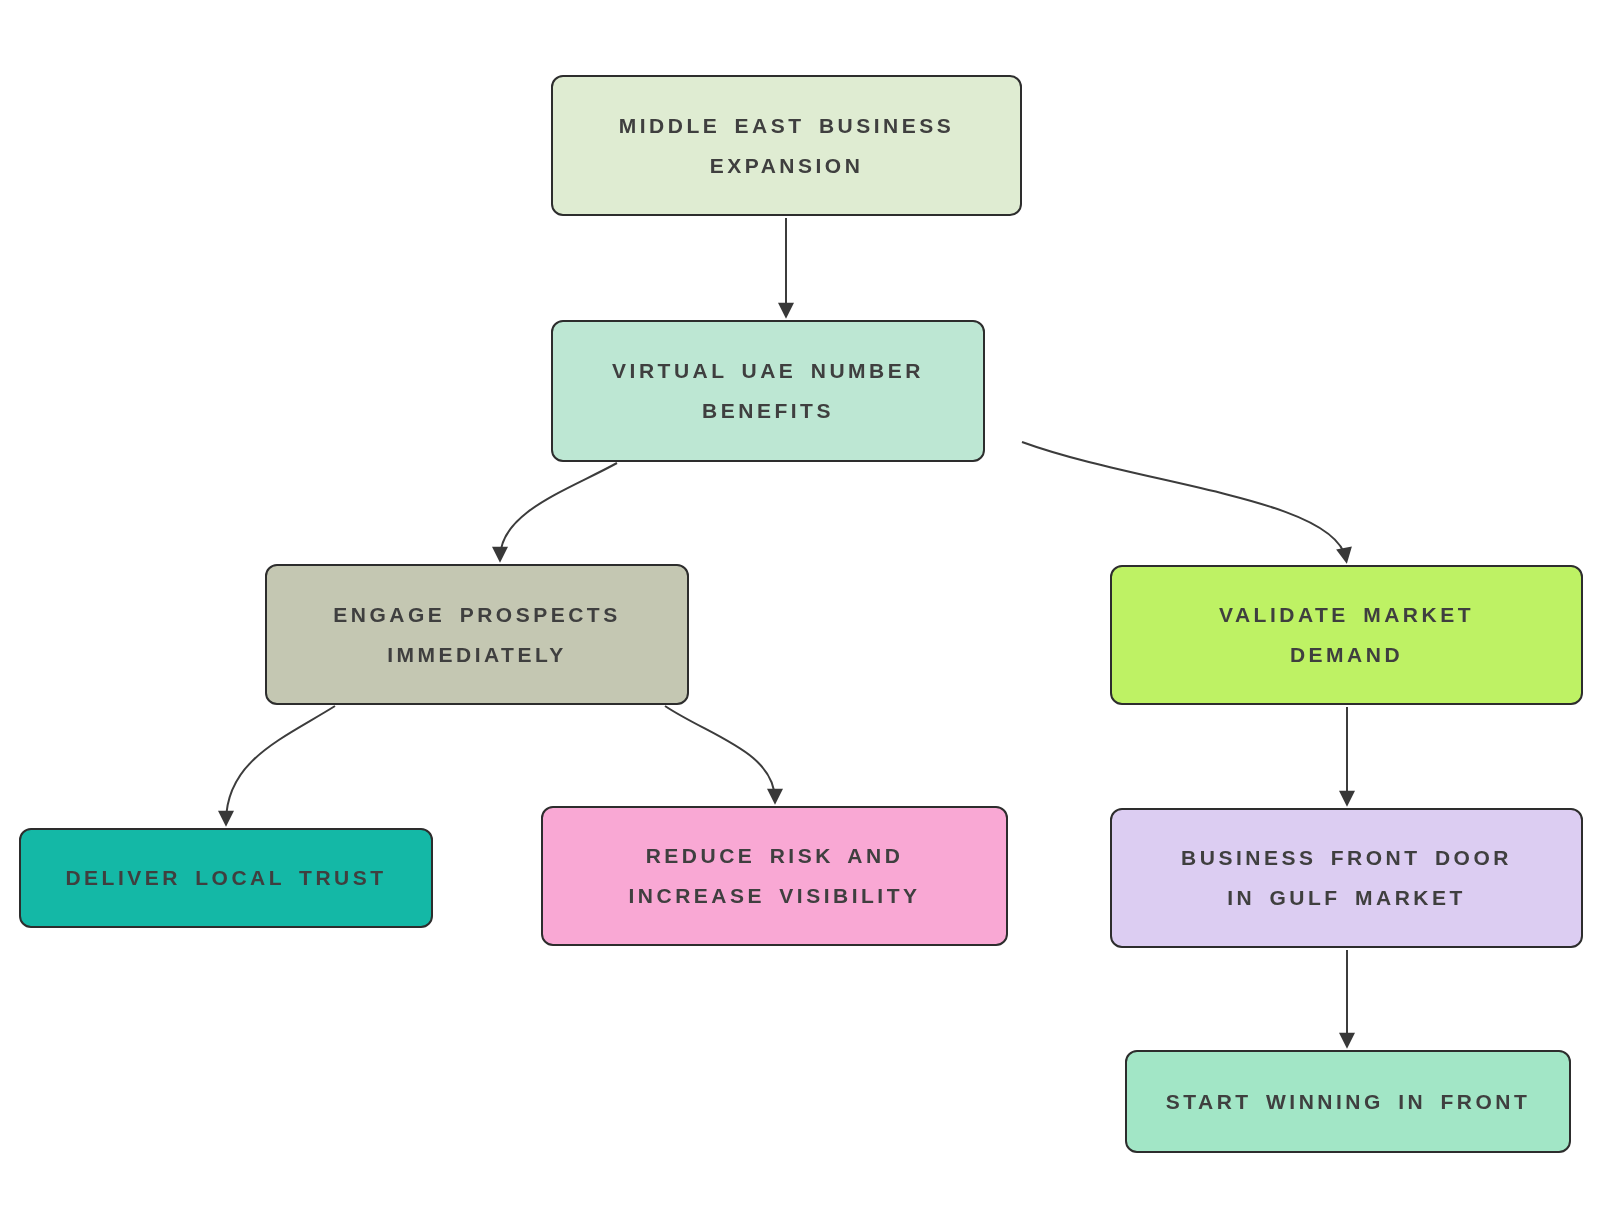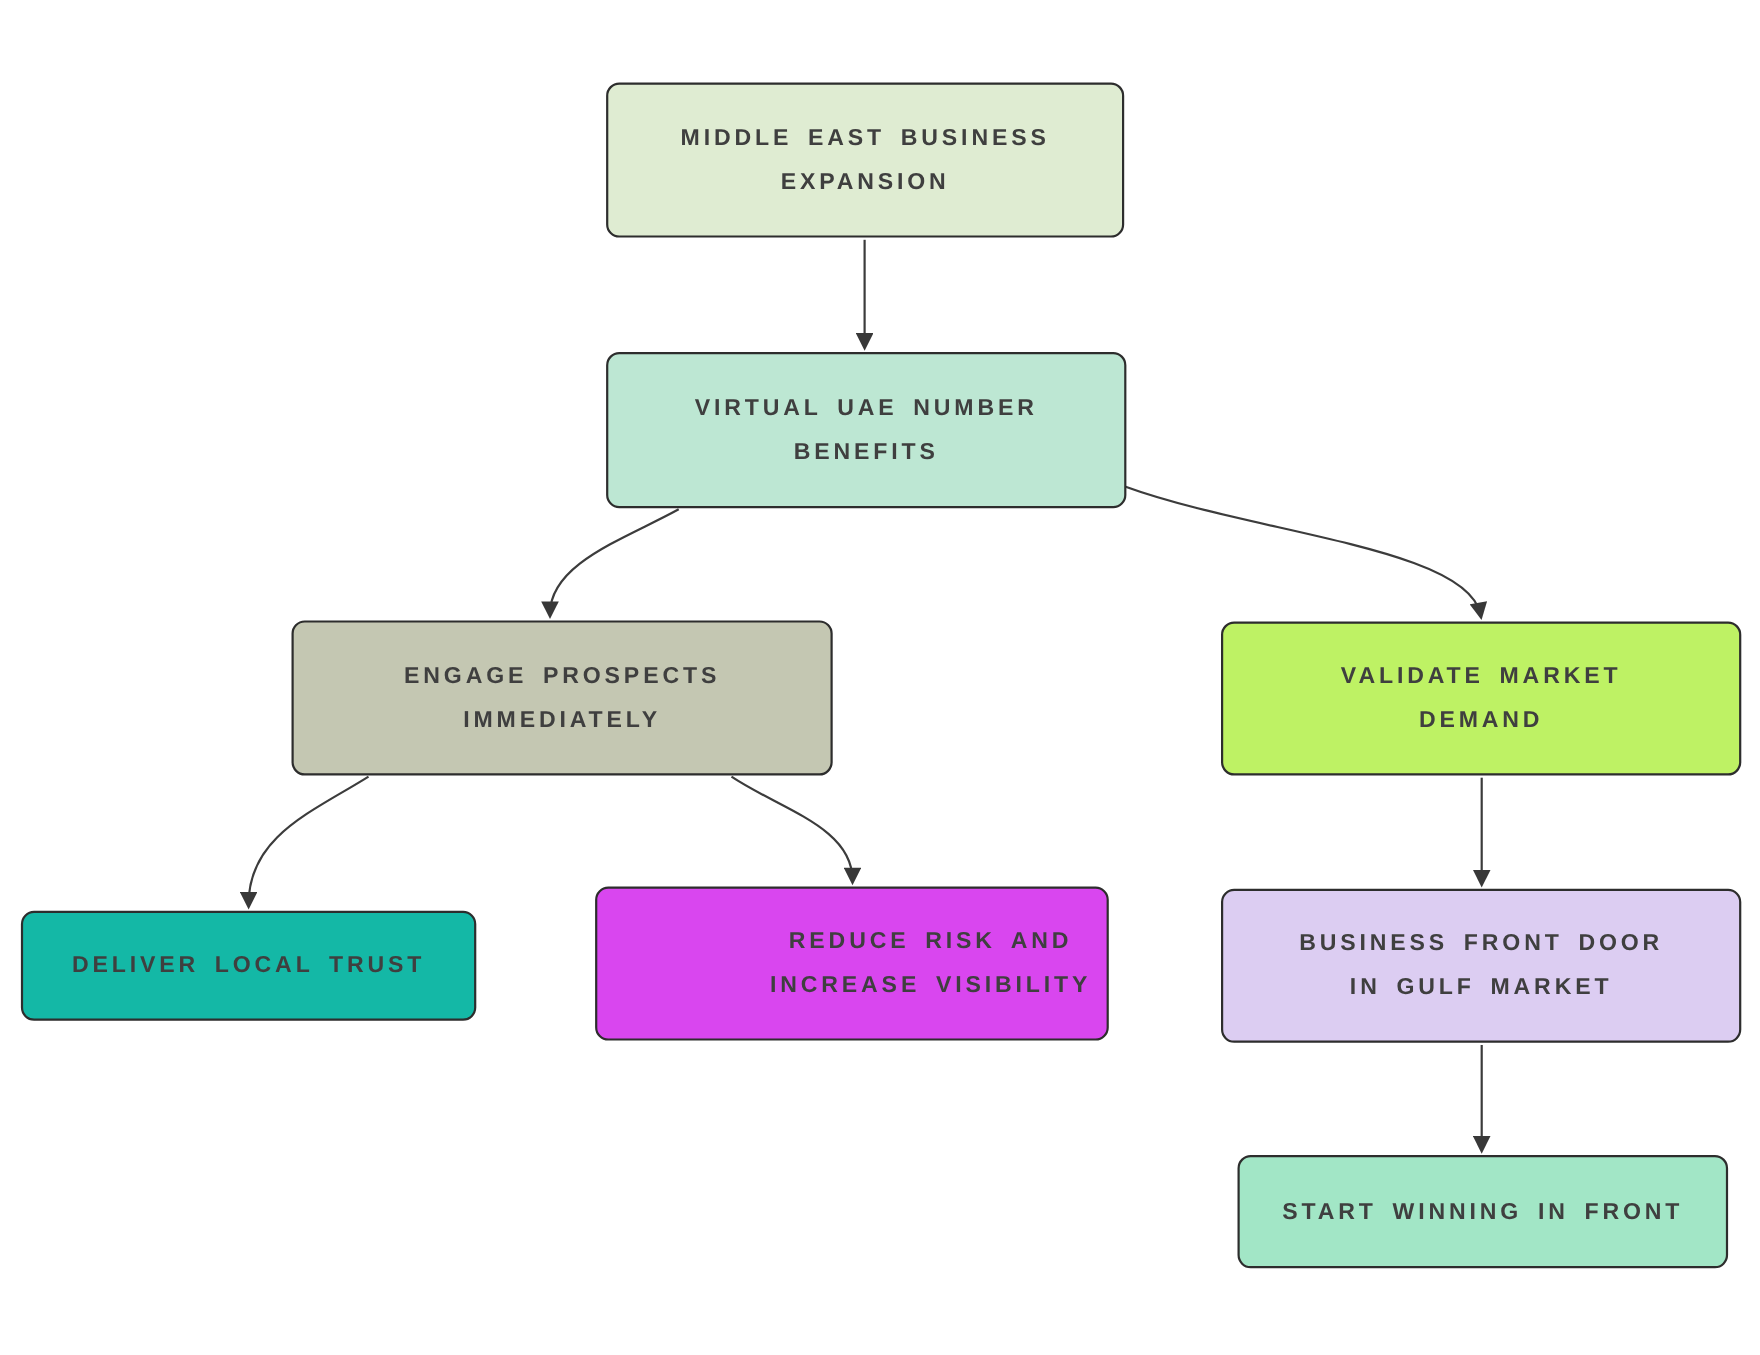--- a/index.html
+++ b/index.html
@@ -38,22 +38,22 @@
     font-size: 21px;
     font-weight: 700;
     letter-spacing: 3.5px;
     word-spacing: 5px;
     line-height: 40px;
     color: #3f3f3f;
     white-space: pre-line;
   }
   
   #node-expansion { left: 551px;  top: 75px;   width: 471px; height: 141px; }
-  #node-benefits  { left: 551px;  top: 320px;  width: 473px; height: 142px; text-align: center; }
-  #node-engage    { left: 265px;  top: 564px;  width: 492px; height: 141px; }
+  #node-benefits  { left: 551px;  top: 320px;  width: 434px; height: 142px; text-align: center; }
+  #node-engage    { left: 265px;  top: 564px;  width: 424px; height: 141px; }
   #node-validate  { left: 1110px; top: 565px;  width: 473px; height: 140px; }
   #node-trust     { left: 19px;   top: 828px;  width: 414px; height: 100px; }
   #node-risk      { left: 541px;  top: 806px;  width: 467px; height: 140px; }
   #node-frontdoor { left: 1110px; top: 808px;  width: 473px; height: 140px; }
   #node-winning   { left: 1125px; top: 1050px; width: 446px; height: 103px; }
 </style>
 </head>
 <body>
 
 <div class="canvas">
@@ -92,21 +92,21 @@
 
   <div class="node" id="node-validate" style="background-color: #bef264;">
     <span class="node-label">VALIDATE MARKET
 DEMAND</span>
   </div>
 
   <div class="node" id="node-trust" style="background-color: #14b8a6;">
     <span class="node-label">DELIVER LOCAL TRUST</span>
   </div>
 
-  <div class="node" id="node-risk" style="background-color: #d946ef; justify-content: flex-end;">
+  <div class="node" id="node-risk" style="background-color: #f9a8d4;">
     <span class="node-label">REDUCE RISK AND
 INCREASE VISIBILITY</span>
   </div>
 
   <div class="node" id="node-frontdoor" style="background-color: rgb(220, 205, 242); text-align: center;">
     <span class="node-label">BUSINESS FRONT DOOR
 IN GULF MARKET</span>
   </div>
 
   <div class="node" id="node-winning" style="background-color: rgb(162, 230, 198);">

